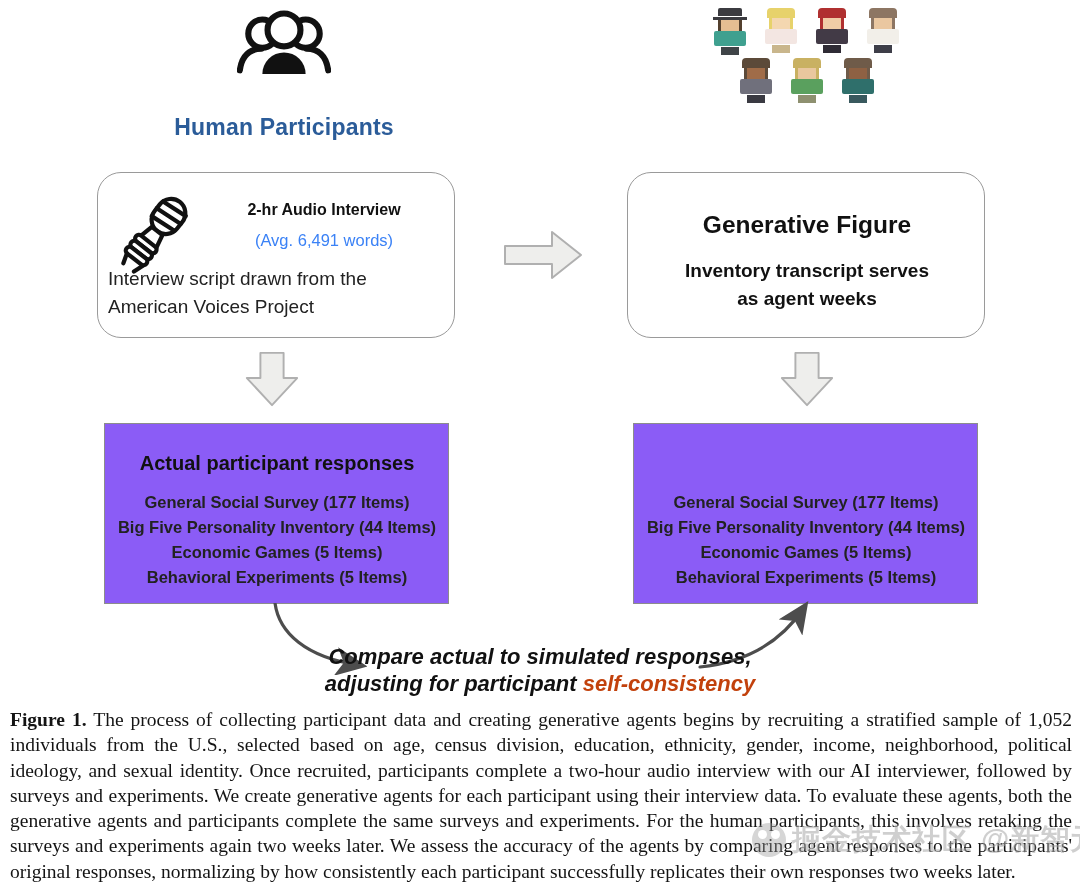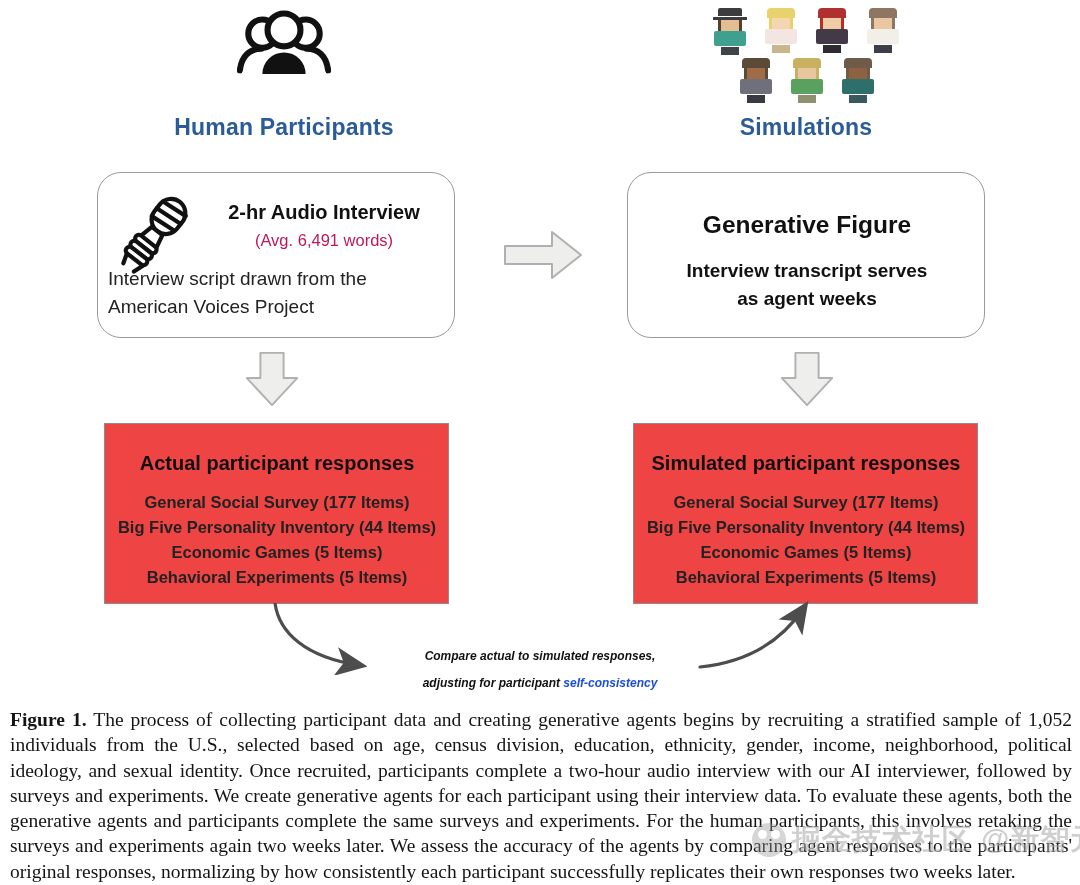--- a/index.html
+++ b/index.html
@@ -26,53 +26,53 @@
   .sp-body { width:32px; height:15px; border-radius:2px; }
   .sp-legs { width:18px; height:8px; margin-top:1px; }
 
   
   .round-box { position:absolute; top:172px; width:358px; height:166px; background:#ffffff;
                border:1.5px solid #9a9a9a; border-radius:24px; }
   .round-box.left  { left:97px; }
   .round-box.right { left:627px; }
   .mic-icon { position:absolute; left:14px; top:16px; width:84px; height:92px; }
   .iv-title { position:absolute; left:102px; top:28px; width:248px; text-align:center;
-              font-size:20px; font-weight:bold; color:#111; }
+              font-size:16px; font-weight:bold; color:#111; }
   .iv-sub   { position:absolute; left:102px; top:58px; width:248px; text-align:center;
-              font-size:16.5px; color:#be185d; }
+              font-size:16.5px; color:#3b82f6; }
   .iv-body  { position:absolute; left:10px; top:92px; width:338px; 
               font-size:19px; color:#222; line-height:28px; }
   .ga-title { position:absolute; left:10px; top:38px; width:338px; text-align:center;
               font-size:24.5px; font-weight:bold; color:#111; }
   .ga-body  { position:absolute; left:10px; top:84px; width:338px; text-align:center;
               font-size:19px; font-weight:bold; color:#111; line-height:28px; }
 
   
   .block-arrow-right { position:absolute; left:503px; top:227px; width:80px; height:56px; }
   .block-arrow-down  { position:absolute; top:350px; width:58px; height:58px; }
   .block-arrow-down.left  { left:243px; }
   .block-arrow-down.right { left:778px; }
 
   
   .gray-box { position:absolute; top:423px; width:345px; height:181px;
-              background:#ef4444; border:1.5px solid #8c8c8c; }
+              background:#8b5cf6; border:1.5px solid #8c8c8c; }
   .gray-box.left  { left:104px; }
   .gray-box.right { left:633px; }
   .gb-title { position:absolute; left:8px; top:28px; width:328px; text-align:center;
               font-size:20px; font-weight:bold; color:#111; }
   .gb-items { position:absolute; left:4px; top:66px; width:336px; text-align:center;
               font-size:16.5px; color:#222; }
   .gb-items div { line-height:25px;font-weight:bold; }
 
   
   .curve { position:absolute; }
   .curve.left  { left:258px; top:603px; width:130px; height:72px; }
   .curve.right { left:695px; top:601px; width:125px; height:72px; }
   .compare-note { position:absolute; left:320px; top:643px; width:440px; text-align:center;
-                  font-size:12px; font-weight:bold; font-style:italic; color:#111;
+                  font-size:22px; font-weight:bold; font-style:italic; color:#111;
                   line-height:27px; }
 
   
   .caption { position:absolute; left:10px; top:707px; width:1062px;
              font-family:"Liberation Serif", serif; font-size:19.5px; line-height:25.3px;
              color:#141414; text-align:justify; }
   .caption b { font-weight:bold; }
 
   
   .watermark { position:absolute; left:752px; top:820px; display:flex; align-items:center;
@@ -142,21 +142,20 @@
         <div class="sp-body" style="background:#5aa05e"></div>
         <div class="sp-legs" style="background:#8e9070"></div>
       </div>
       <div class="sprite">
         <div class="sp-hair" style="background:#6f5b49"></div>
         <div class="sp-face" style="background:#8e6143;border-color:#6f5b49"></div>
         <div class="sp-body" style="background:#2f6f6b"></div>
         <div class="sp-legs" style="background:#39595e"></div>
       </div>
     </div>
-  <div class="col-header right" style="color:#2b5c99;">Simulations</div>
 
   <div class="round-box left">
     <svg class="mic-icon" viewBox="0 0 100 104">
       <g transform="rotate(38 50 52)" fill="#fff" stroke="#111" stroke-width="5" stroke-linecap="round" stroke-linejoin="round">
         <rect x="33" y="2" width="34" height="44" rx="17"></rect>
         <path d="M34,14 L66,11 M33,25 L67,22 M34,36 L66,33" fill="none"></path>
         <path d="M42,46 L38,64 L62,64 L58,46 Z"></path>
         <rect x="34" y="62" width="30" height="9" rx="4.5"></rect>
         <rect x="34" y="71" width="30" height="9" rx="4.5"></rect>
         <rect x="34" y="80" width="30" height="9" rx="4.5"></rect>
@@ -164,21 +163,21 @@
       </g>
     </svg>
     <div class="iv-title">2-hr Audio Interview</div>
     <div class="iv-sub">(Avg. 6,491 words)</div>
     <div class="iv-body">Interview script drawn from the American Voices Project</div>
   </div>
 
   <div class="round-box right">
     <div class="ga-title">Generative Figure</div>
     <div class="ga-body">
-      <div>Interview transcript serves</div>
+      <div>Inventory transcript serves</div>
       <div>as agent weeks</div>
     </div>
   </div>
 
   <svg class="block-arrow-right" viewBox="0 0 80 56">
     <path d="M2,19 H49 V5 L78,28 L49,51 V37 H2 Z" fill="#eeeeec" stroke="#b0b0b0" stroke-width="2" stroke-linejoin="round"></path>
   </svg>
 
   <svg class="block-arrow-down left" viewBox="0 0 60 58">
     <path d="M18,2 H42 V28 H56 L30,56 L4,28 H18 Z" fill="#eeeeec" stroke="#b0b0b0" stroke-width="2" stroke-linejoin="round"></path>
@@ -191,21 +190,20 @@
     <div class="gb-title">Actual participant responses</div>
     <div class="gb-items">
       <div>General Social Survey (177 Items)</div>
       <div>Big Five Personality Inventory (44 Items)</div>
       <div>Economic Games (5 Items)</div>
       <div>Behavioral Experiments (5 Items)</div>
     </div>
   </div>
 
   <div class="gray-box right">
-    <div class="gb-title">Simulated participant responses</div>
     <div class="gb-items">
       <div>General Social Survey (177 Items)</div>
       <div>Big Five Personality Inventory (44 Items)</div>
       <div>Economic Games (5 Items)</div>
       <div>Behavioral Experiments (5 Items)</div>
     </div>
   </div>
 
   <svg class="curve left" viewBox="0 0 130 72">
     <defs>
@@ -219,21 +217,21 @@
     <defs>
       <marker id="ah2" markerWidth="10" markerHeight="9" refX="7" refY="4.5" orient="auto">
         <path d="M0,0 L10,4.5 L0,9 L2.5,4.5 Z" fill="#4d4d4d"></path>
       </marker>
     </defs>
     <path d="M5,66 C52,61 85,42 108,8" fill="none" stroke="#4d4d4d" stroke-width="3.2" stroke-linecap="round" marker-end="url(#ah2)"></path>
   </svg>
 
   <div class="compare-note">
     <div>Compare actual to simulated responses,</div>
-    <div><span>adjusting for participant </span><span style="color:#1d4ed8;text-align:right;">self-consistency</span></div>
+    <div><span>adjusting for participant </span><span style="color:#c2410c;text-align:right;">self-consistency</span></div>
   </div>
 
   <div class="caption">
     <b>Figure 1.</b>
     <span>The process of collecting participant data and creating generative agents begins by recruiting a stratified sample of 1,052 individuals from the U.S., selected based on age, census division, education, ethnicity, gender, income, neighborhood, political ideology, and sexual identity. Once recruited, participants complete a two-hour audio interview with our AI interviewer, followed by surveys and experiments. We create generative agents for each participant using their interview data. To evaluate these agents, both the generative agents and participants complete the same surveys and experiments. For the human participants, this involves retaking the surveys and experiments again two weeks later. We assess the accuracy of the agents by comparing agent responses to the participants' original responses, normalizing by how consistently each participant successfully replicates their own responses two weeks later.</span>
   </div>
 
   <div class="watermark">
     <span class="wm-logo"></span>
     <span class="wm-text">掘金技术社区 @新智元</span>

